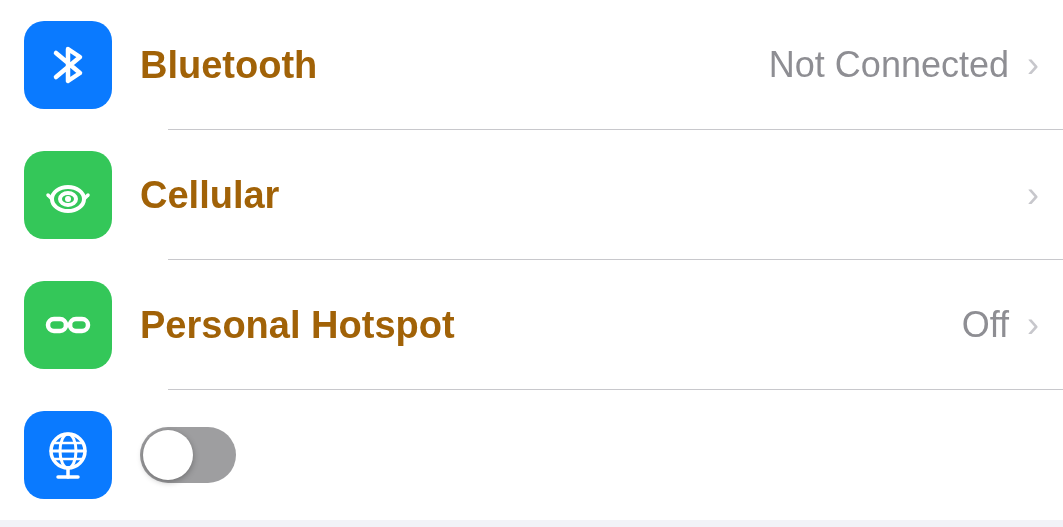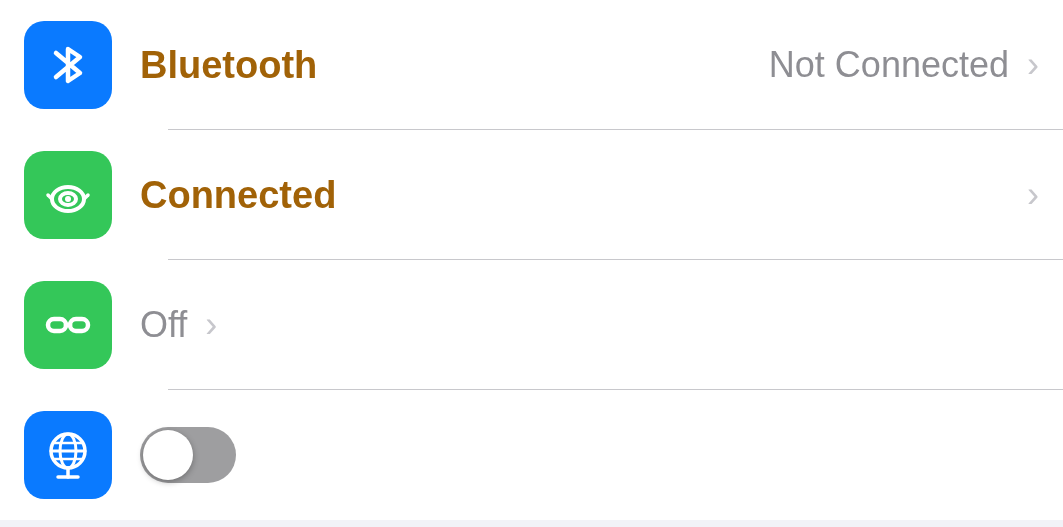--- a/index.html
+++ b/index.html
@@ -166,35 +166,36 @@
       <svg class="cellular-svg" viewBox="0 0 52 52" fill="white" xmlns="http://www.w3.org/2000/svg">
 
         <ellipse cx="26" cy="30" rx="16" ry="12" stroke="white" stroke-width="4" fill="none"></ellipse>
         <ellipse cx="26" cy="30" rx="8" ry="6" stroke="white" stroke-width="4" fill="none"></ellipse>
         <circle cx="26" cy="30" r="3" fill="white"></circle>
 
         <line x1="10" y1="30" x2="6" y2="26" stroke="white" stroke-width="3.5" stroke-linecap="round"></line>
         <line x1="42" y1="30" x2="46" y2="26" stroke="white" stroke-width="3.5" stroke-linecap="round"></line>
       </svg>
     </div>
-    <span class="settings-label">Connected</span>
+    <span class="settings-label">Cellular</span>
     <div class="right-section">
       <span class="chevron">›</span>
     </div>
   </div>
 
   <div class="settings-row">
     <div class="settings-icon icon-hotspot">
       <svg class="hotspot-svg" viewBox="0 0 52 52" fill="none" xmlns="http://www.w3.org/2000/svg">
 
         <rect x="6" y="20" width="18" height="12" rx="6" stroke="white" stroke-width="4.5" fill="none"></rect>
         <rect x="28" y="20" width="18" height="12" rx="6" stroke="white" stroke-width="4.5" fill="none"></rect>
         <line x1="24" y1="26" x2="28" y2="26" stroke="white" stroke-width="4.5" stroke-linecap="round"></line>
       </svg>
     </div>
+    <span class="settings-label">Personal Hotspot</span>
     <div class="right-section">
       <span class="settings-value">Off</span>
       <span class="chevron">›</span>
     </div>
   </div>
 
   <div class="settings-row">
     <div class="settings-icon icon-vpn">
       <svg class="vpn-svg" viewBox="0 0 52 52" fill="none" xmlns="http://www.w3.org/2000/svg">
 

